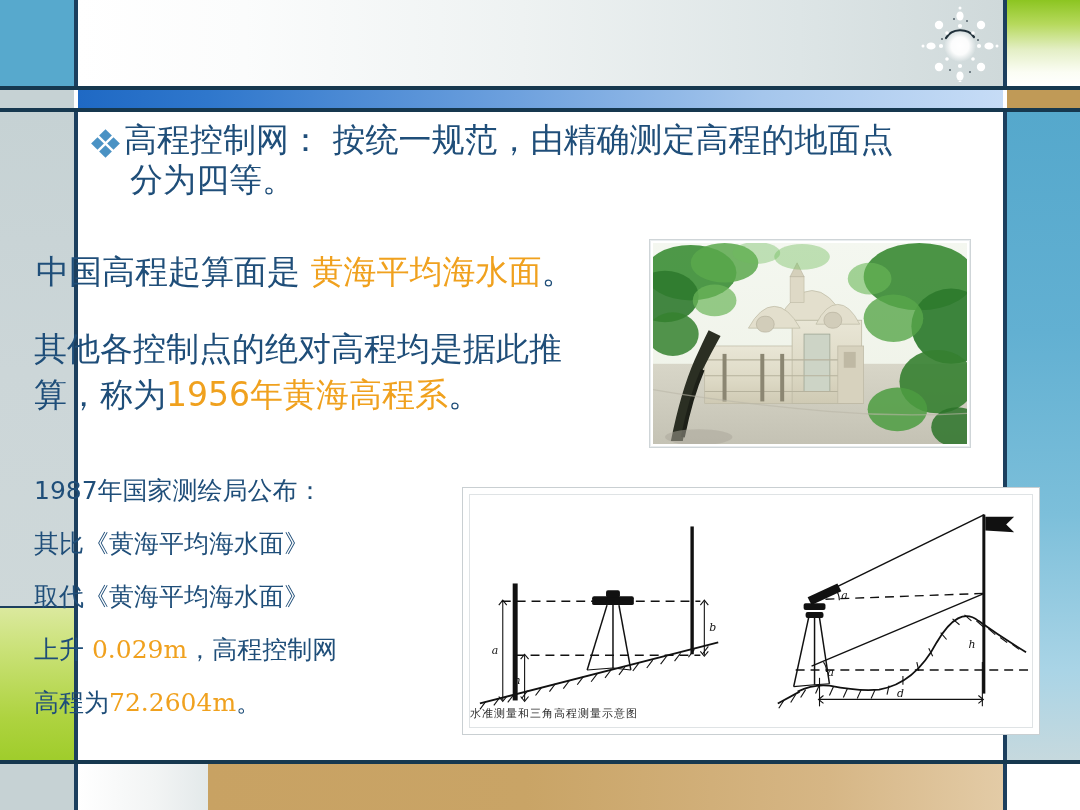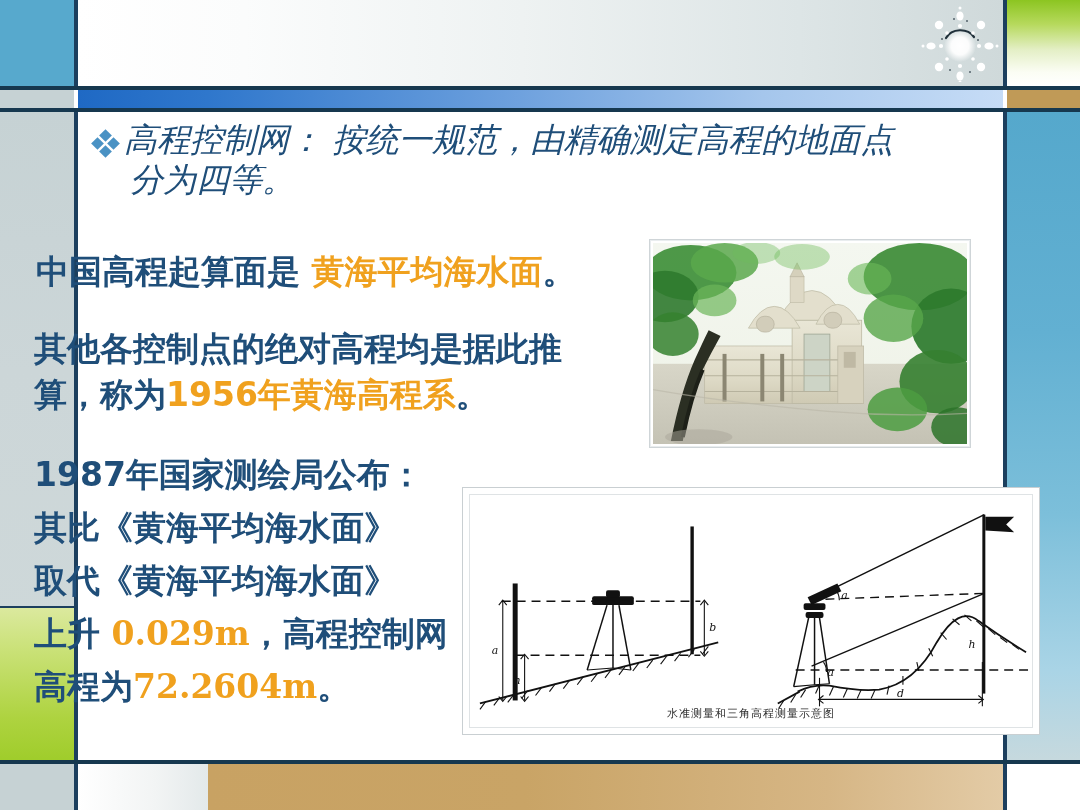--- a/index.html
+++ b/index.html
@@ -64,47 +64,46 @@
   .bullet-block{position:absolute;left:8px;top:8px;width:912px;}
   .bullet-row{display:flex;align-items:flex-start;}
   .bullet-icon{flex:0 0 auto;width:30px;height:30px;margin-top:8px;margin-left:4px;}
   .bullet-text{
     flex:1 1 auto;
     font-family:"DejaVu Serif","Liberation Serif",serif;
     font-size:33px;line-height:40px;color:#1f4e79;
     padding-left:4px;
     text-indent:0;
   }
-  .bullet-text .ln{display:block;font-style:italic;}
+  .bullet-text .ln{display:block;}
   .bullet-text .ln2,.bullet-text .ln3{padding-left:6px;}
 
   .para{
     position:absolute;
     font-family:"DejaVu Sans","Liberation Sans",sans-serif;
     color:#1f4e79;
     white-space:nowrap;
-    font-weight:bold;
   }
   .p-a{left:-42px;top:140px;font-size:33px;line-height:40px;}
   .p-b{left:-44px;top:214px;font-size:33px;line-height:46px;}
-  .p-c{left:-44px;top:336px;font-size:33px;line-height:53px;}
+  .p-c{left:-44px;top:352px;font-size:25px;line-height:53px;}
   .hl{color:#f0a11e;}
   .serif-num{font-family:"DejaVu Serif","Liberation Serif",serif;margin-top:40px;}
 
   
   .photo-frame{position:absolute;left:571px;top:127px;width:322px;height:209px;
     background:#ffffff;border:1px solid #cfd5d8;box-shadow:0 0 0 1px #e9edef inset;padding:3px;box-sizing:border-box;}
   .photo{width:100%;height:100%;display:block;}
 
   
   .diagram-frame{position:absolute;left:384px;top:375px;width:578px;height:248px;
     background:#ffffff;border:1px solid #c9cfd2;padding:6px;box-sizing:border-box;}
   .diagram-inner{position:relative;width:100%;height:100%;border:1px solid #dfe3e5;box-sizing:border-box;background:#fff;}
   .diagram-svg{display:block;width:100%;height:100%;}
-  .diagram-caption{position:absolute;left:0;right:0;bottom:6px;text-align:center;
+  .diagram-caption{position:absolute;left:0;right:0;bottom:6px;text-align:left;
     font-family:"DejaVu Sans","Liberation Sans",sans-serif;font-size:11px;color:#2b2b2b;letter-spacing:1px;}
 </style>
 </head>
 <body>
 
 <div class="slide">
 
   <div class="top-band">
     <div class="top-left-block"></div>
     <div class="top-center-grad"></div>

